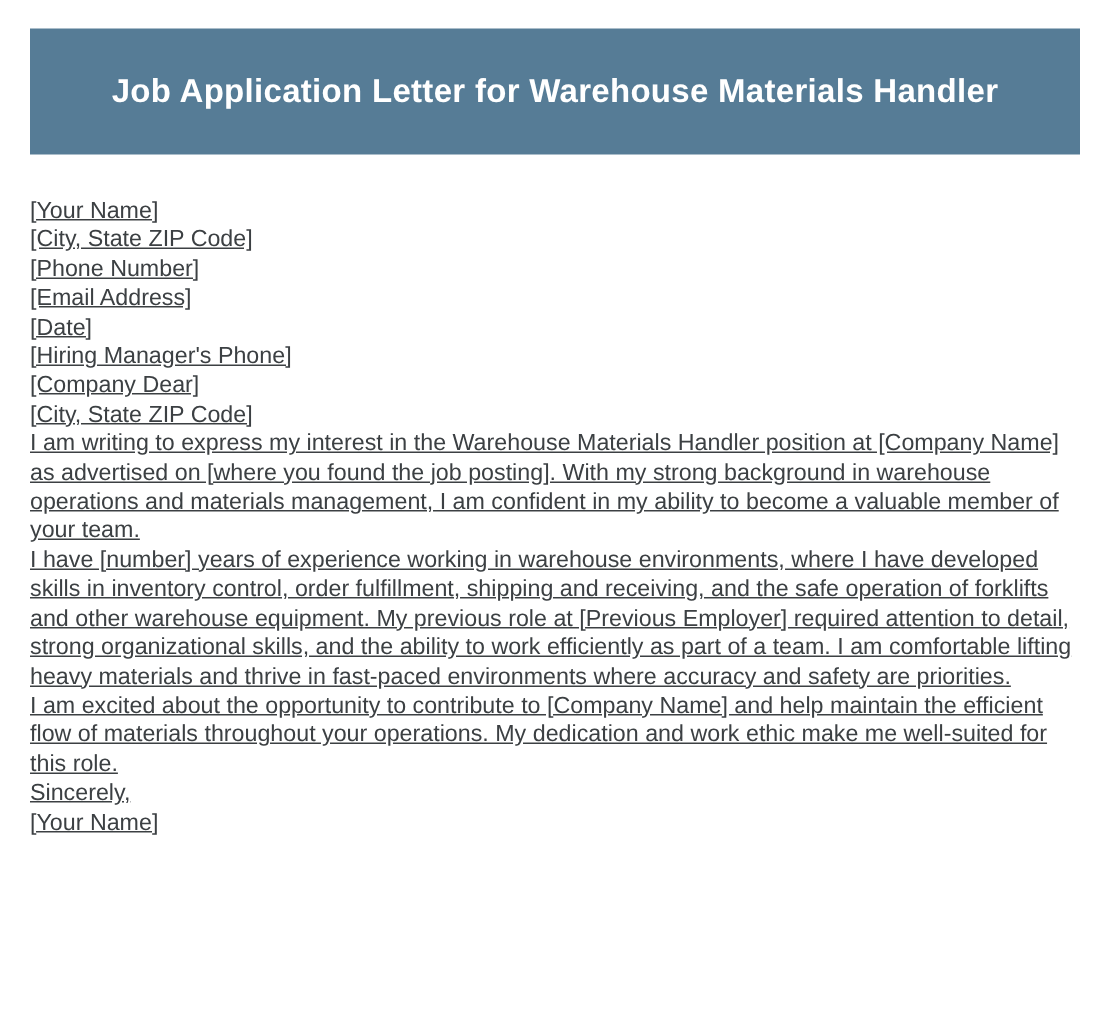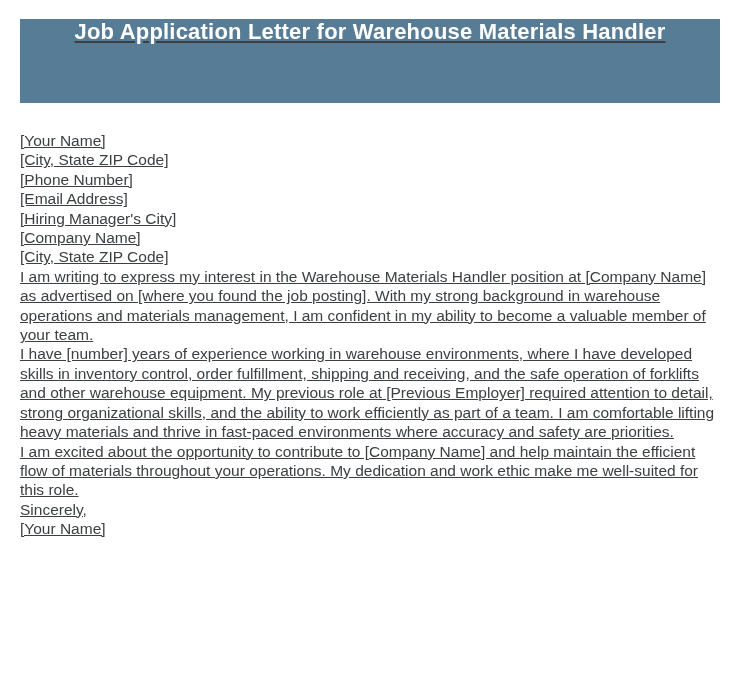--- a/index.html
+++ b/index.html
@@ -12,23 +12,22 @@
     overflow: hidden;
     background: #ffffff;
     font-family: "Liberation Sans", sans-serif;
     color: #3c4043;
   }
   .title-banner {
     margin: 19px 20px 0 20px;
     height: 84px;
     background: #567c96;
     display: flex;
-    align-items: flex-start;
+    align-items: center;
     justify-content: center;
-    text-decoration: underline;
   }
   .title-banner h1 {
     margin: 0;
     color: #ffffff;
     font-size: 22px;
     font-weight: 600;
     letter-spacing: 0.2px;
     text-align: center;
   }
   .letter-body {
@@ -49,21 +48,22 @@
 
 <header class="title-banner" style="background-color: rgb(86, 124, 150);">
   <h1 style="color: rgb(255, 255, 255);">Job Application Letter for Warehouse Materials Handler</h1>
 </header>
 
 <main class="letter-body" style="color: rgb(60, 64, 67);">
   <div>[Your Name]</div>
   <div>[City, State ZIP Code]</div>
   <div>[Phone Number]</div>
   <div>[Email Address]</div>
-  <div>[Hiring Manager's City]</div>
-  <div>[Company Name]</div>
+  <div>[Date]</div>
+  <div>[Hiring Manager's Phone]</div>
+  <div>[Company Dear]</div>
   <div>[City, State ZIP Code]</div>
   <p>I am writing to express my interest in the Warehouse Materials Handler position at [Company Name] as advertised on [where you found the job posting]. With my strong background in warehouse operations and materials management, I am confident in my ability to become a valuable member of your team.</p>
   <p>I have [number] years of experience working in warehouse environments, where I have developed skills in inventory control, order fulfillment, shipping and receiving, and the safe operation of forklifts and other warehouse equipment. My previous role at [Previous Employer] required attention to detail, strong organizational skills, and the ability to work efficiently as part of a team. I am comfortable lifting heavy materials and thrive in fast-paced environments where accuracy and safety are priorities.</p>
   <p>I am excited about the opportunity to contribute to [Company Name] and help maintain the efficient flow of materials throughout your operations. My dedication and work ethic make me well-suited for this role.</p>
   <div>Sincerely,</div>
   <div>[Your Name]</div>
 </main>
 
 </body></html>

